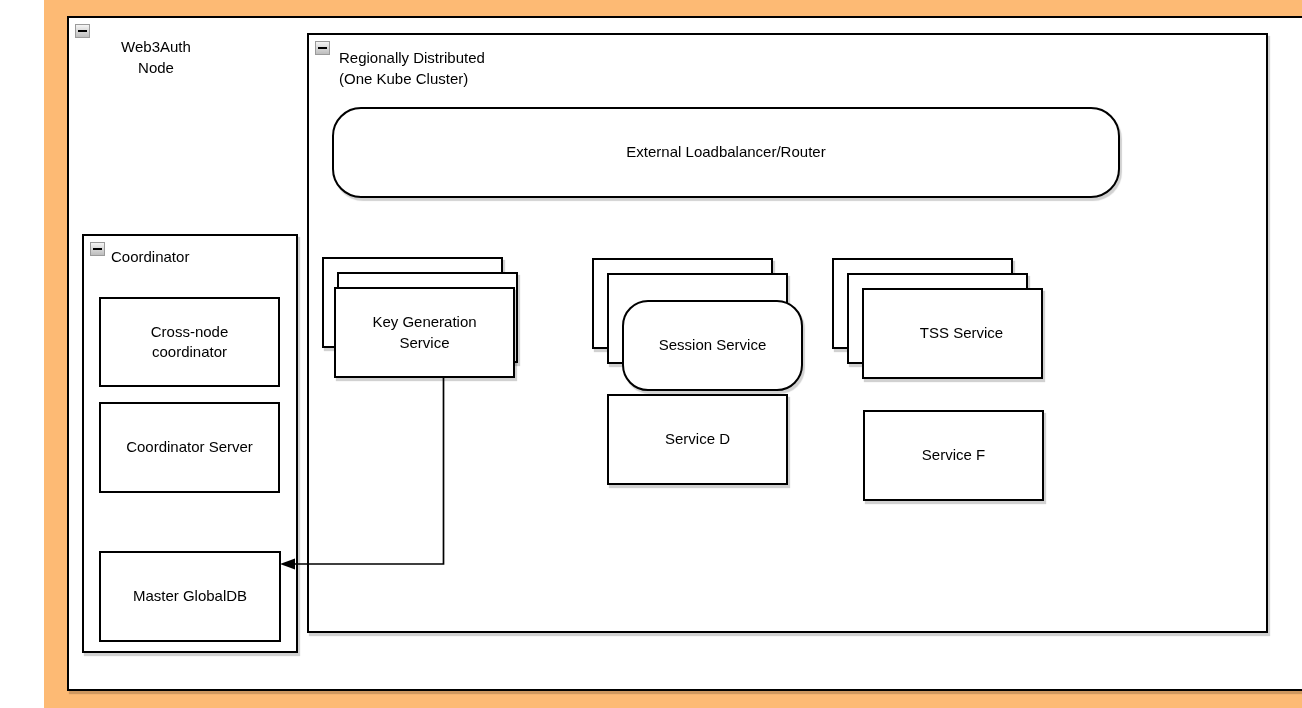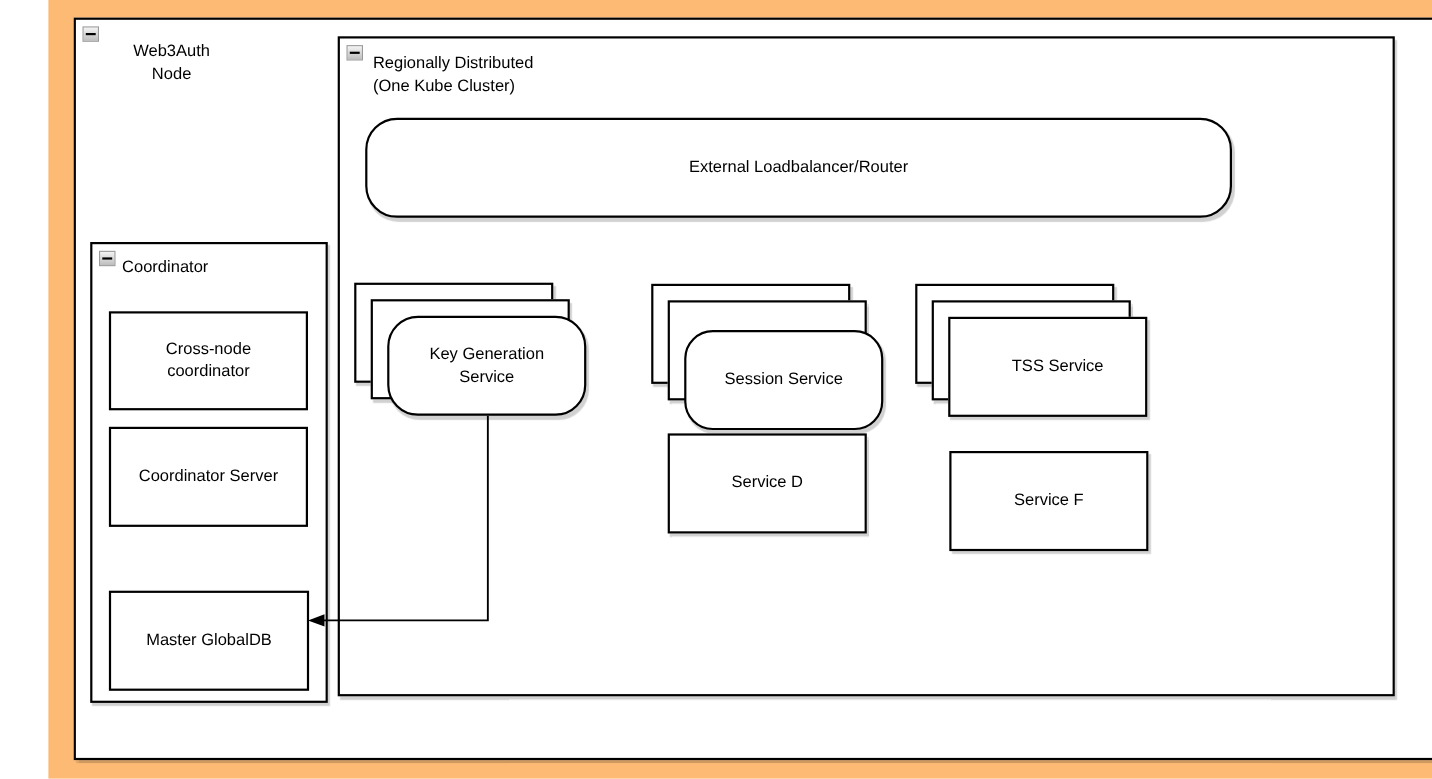--- a/index.html
+++ b/index.html
@@ -76,21 +76,21 @@
  (One Kube Cluster)</div>
   </div>
 
   <div class="shape leaf" style="left:288px;top:107px;width:788px;height:91px;border-radius:29px;">
     <span>External Loadbalancer/Router</span>
   </div>
 
   <div style="position:absolute;left:278px;top:257px;width:212px;height:122px;">
     <div class="shape" style="left:0;top:0;width:181px;height:91px;"></div>
     <div class="shape" style="left:15px;top:15px;width:181px;height:91px;"></div>
-    <div class="shape leaf" style="left:30px;top:30px;width:181px;height:91px;border-radius:28px;">
+    <div class="shape leaf" style="left:12px;top:30px;width:181px;height:91px;">
       <span>Key Generation
 Service</span>
     </div>
   </div>
 
   <div style="position:absolute;left:548px;top:258px;width:212px;height:122px;">
     <div class="shape" style="left:0;top:0;width:181px;height:91px;"></div>
     <div class="shape" style="left:15px;top:15px;width:181px;height:91px;"></div>
     <div class="shape leaf" style="left:30px;top:42px;width:181px;height:91px;border-radius:26px;">
       <span>Session Service</span>
@@ -106,21 +106,21 @@
   </div>
 
   <div class="shape leaf" style="left:563px;top:394px;width:181px;height:91px;">
     <span>Service D</span>
   </div>
 
   <div class="shape leaf" style="left:819px;top:410px;width:181px;height:91px;">
     <span>Service F</span>
   </div>
 
-  <div class="shape" style="left:38px;top:220px;width:216px;height:419px;">
+  <div class="shape" style="left:38px;top:234px;width:216px;height:419px;">
     <div class="collapse">
       <span class="minus"></span>
     </div>
     <div class="ctr-label" style="left:27px;top:10px;">Coordinator</div>
 
     <div class="shape leaf" style="left:15px;top:61px;width:181px;height:90px;box-shadow:none;">
       <span>Cross-node
 coordinator</span>
     </div>
 

